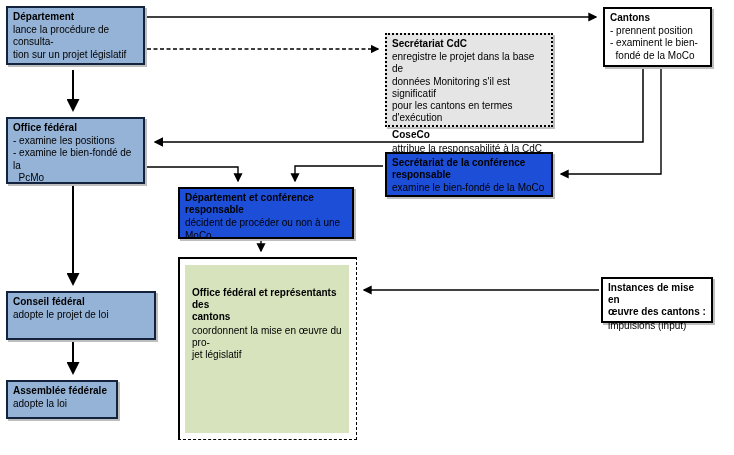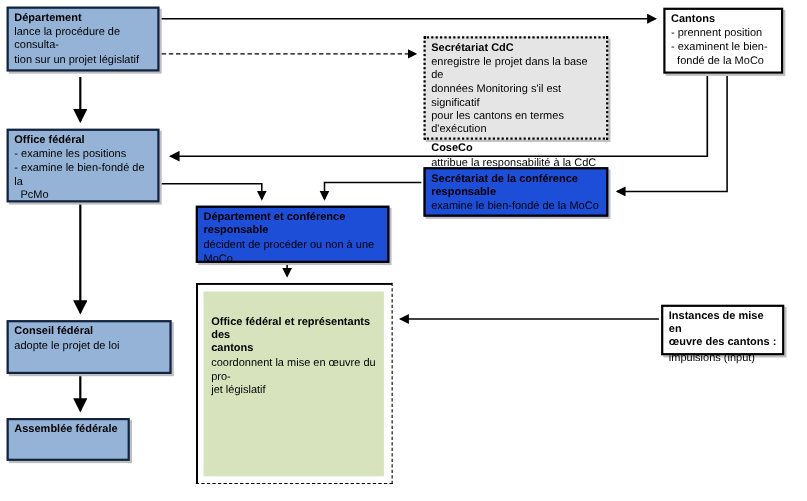--- a/index.html
+++ b/index.html
@@ -83,20 +83,21 @@
     </div>
   </div>
 
   <div class="box solid blue" style="left:6px;top:291px;width:150px;height:49px">
     <div class="title">Conseil fédéral</div>
     <div class="body">adopte le projet de loi</div>
   </div>
 
   <div class="box solid blue" style="left:6px;top:380px;width:112px;height:39px">
     <div class="title">Assemblée fédérale</div>
+    <div class="body">adopte la loi</div>
   </div>
 
   <div class="box solid white" style="left:601px;top:277px;width:112px;height:46px">
     <div class="title">Instances de mise en
 œuvre des cantons :</div>
     <div class="body">impulsions (input)</div>
   </div>
 
   <svg class="arrows" width="734" height="455" viewBox="0 0 734 455">
     <defs>

